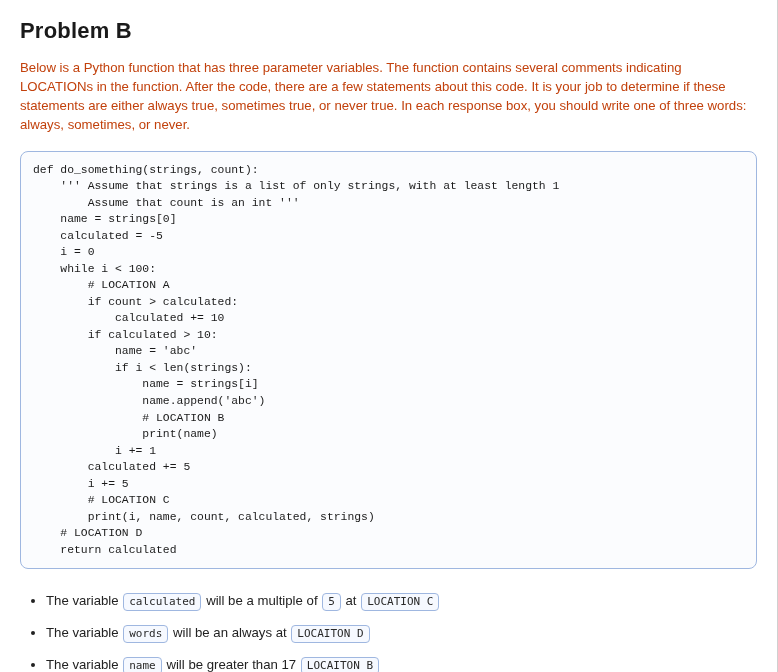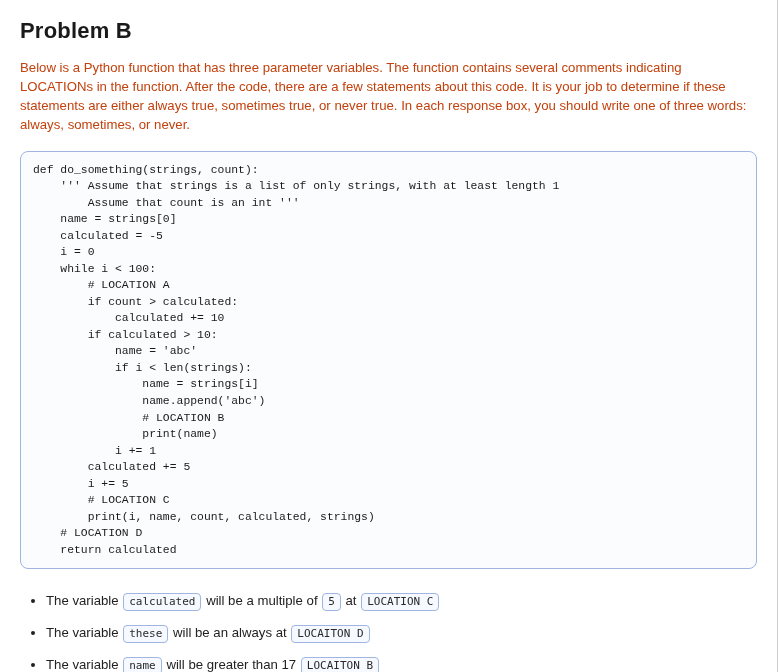--- a/index.html
+++ b/index.html
@@ -101,20 +101,20 @@
         print(i, name, count, calculated, strings)
     # LOCATION D
     return calculated</pre>
 </div>
 
 <ul class="statements">
   <li>
     <span>The variable </span><span class="pill">calculated</span><span> will be a multiple of </span><span class="pill">5</span><span> at </span><span class="pill">LOCATION C</span>
   </li>
   <li>
-    <span>The variable </span><span class="pill">these</span><span> will be an always at </span><span class="pill">LOCAITON D</span>
+    <span>The variable </span><span class="pill">words</span><span> will be an always at </span><span class="pill">LOCAITON D</span>
   </li>
   <li>
     <span>The variable </span><span class="pill">name</span><span> will be greater than 17 </span><span class="pill">LOCAITON B</span>
   </li>
 </ul>
 
 </div>
 
 </body></html>

